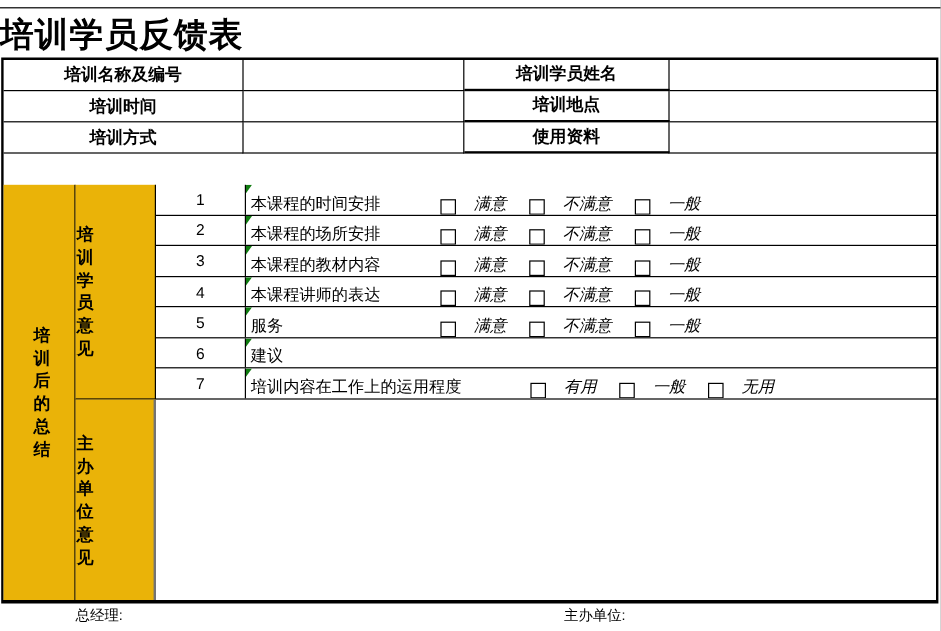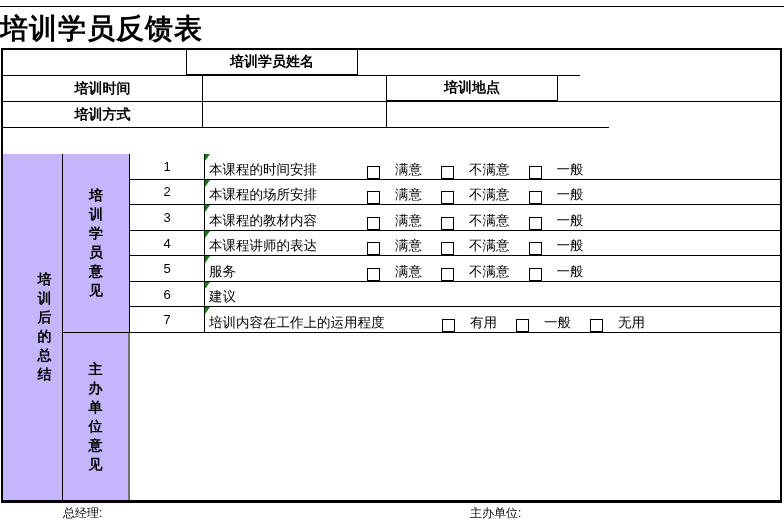--- a/index.html
+++ b/index.html
@@ -20,71 +20,73 @@
   
   .sec1 { width:777px; height:104px; }
   .sec1-row { display:flex; height:26px; }
   .cell { border-right:1px solid #000; border-bottom:1px solid #000; }
   .c1 { width:200px; } .c2 { width:184px; } .c3 { width:171px; } .c4 { width:222px; border-right:none; }
   .lbl { display:flex; align-items:center; justify-content:center;
          font-size:14px; font-weight:bold; }
   .thickb { border-bottom-width:2px; }
   
   .sec2 { display:flex; width:777px; height:346px; }
-  .vhead { background:#c4b5fd; display:flex; align-items:center; justify-content:center; }
+  .vhead { background:#eab308; display:flex; align-items:center; }
   .vtxt { width:16px; font-size:14px; font-weight:bold; line-height:19px;
           text-align:center; word-break:break-all; }
   .colA { width:60px; height:346px; border-right:1px solid #000;padding-left:24px; }
   .colB { width:67px; height:346px; display:flex; flex-direction:column; }
   .colB-top { height:179px; border-right:1px solid #000; border-bottom:1px solid #000; }
   .colB-bot { flex:1; border-right:2px solid #737373; }
   .sec2-right { flex:1; display:flex; flex-direction:column; }
   .rows7 { height:179px; display:flex; flex-direction:column; }
   .irow { flex:1; display:flex; border-bottom:1px solid #000; }
   .numcell { width:75px; border-right:1px solid #000; display:flex;
              align-items:center; justify-content:center; font-size:13px; }
   .qcell { flex:1; position:relative; display:flex; align-items:flex-end;
            padding-left:4px; font-size:13.5px; white-space:nowrap; overflow:hidden; }
   .qlabel-std { display:inline-block; width:158px; }
   .qlabel-wide { display:inline-block; width:233px; }
   .cb { display:inline-block; width:13px; height:13px; border:1px solid #000;
         background:#fff; margin-right:15px; flex:0 0 auto; }
-  .opt { margin-right:19px; }
+  .opt { margin-right:19px;font-style:italic; }
   .mark { position:absolute; left:0; top:0; width:0; height:0;
           border-top:7px solid #107c10; border-right:5px solid transparent; }
   .orgcell { flex:1; }
   
   .foot { position:absolute; top:505px; font-size:12px; }
   .foot-gm { left:63px; }
   .foot-org { left:470px; }
 </style>
 </head>
 <body>
 
 <div class="page">
   <div class="top-rule"></div>
   <div class="title">培训学员反馈表</div>
 
   <div class="form-table">
 
     <div class="sec1">
       <div class="sec1-row">
+        <div class="cell c1 lbl">培训名称及编号</div>
         <div class="cell c2"></div>
         <div class="cell c3 lbl thickb">培训学员姓名</div>
         <div class="cell c4"></div>
       </div>
       <div class="sec1-row">
         <div class="cell c1 lbl">培训时间</div>
         <div class="cell c2"></div>
         <div class="cell c3 lbl thickb">培训地点</div>
         <div class="cell c4"></div>
       </div>
       <div class="sec1-row">
         <div class="cell c1 lbl">培训方式</div>
         <div class="cell c2"></div>
+        <div class="cell c3 lbl thickb">使用资料</div>
         <div class="cell c4"></div>
       </div>
     </div>
 
     <div class="sec2">
       <div class="colA vhead">
         <div class="vtxt">培训后的总结</div>
       </div>
       <div class="colB">
         <div class="colB-top vhead">

